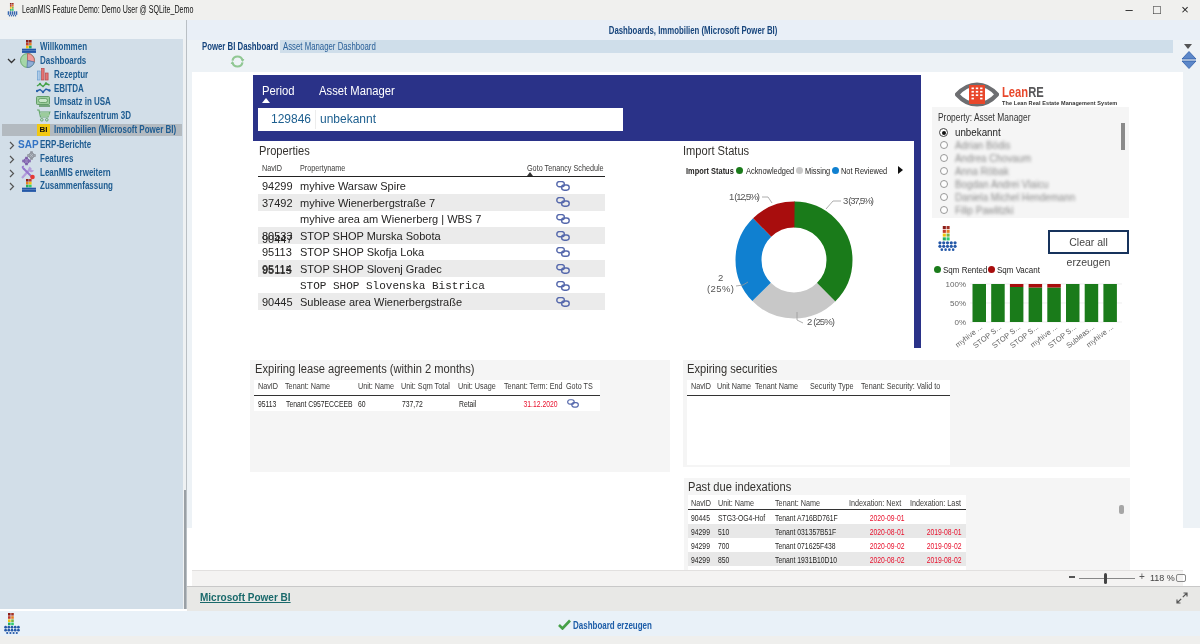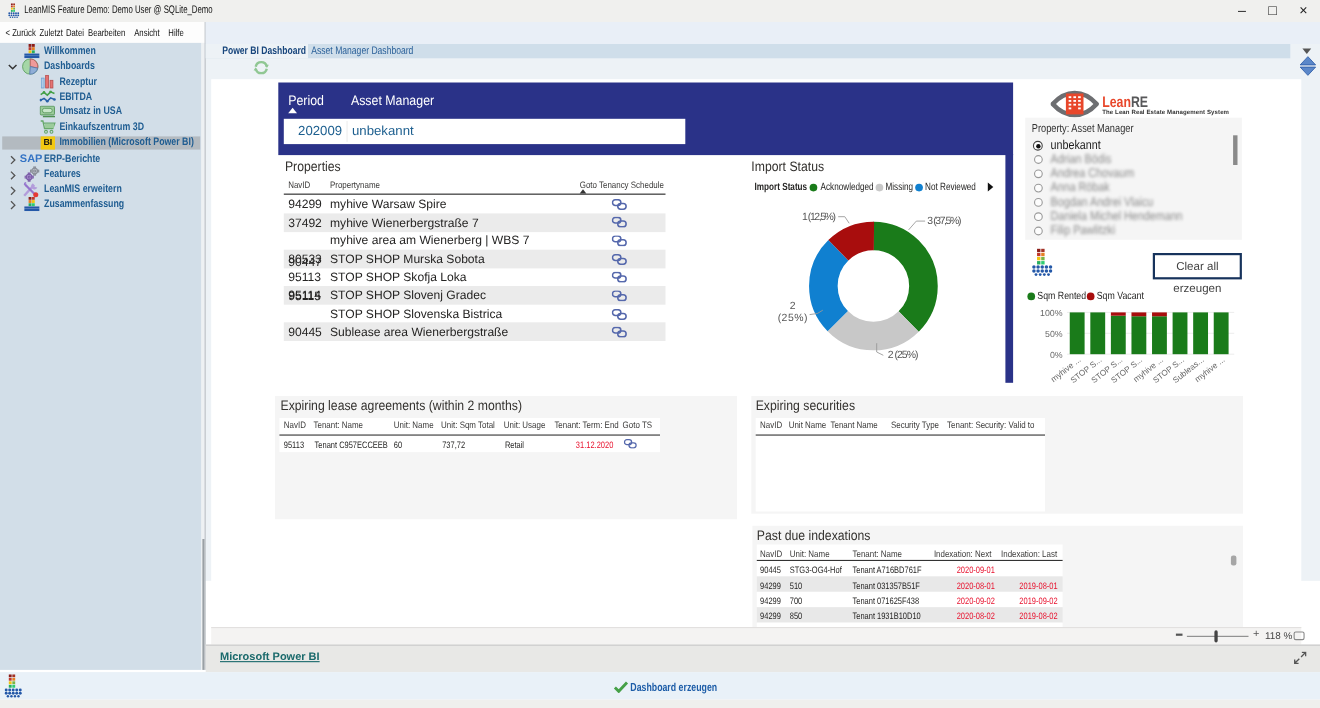--- a/index.html
+++ b/index.html
@@ -84,28 +84,20 @@
   <div class="abs" id="titlebar">
     <span class="ttxt">LeanMIS Feature Demo: Demo User @ SQLite_Demo</span>
   </div>
   <svg class="abs" style="left:7px;top:3px;" width="11" height="14" viewBox="0 0 16 22">
       <use href="#pixelicon"></use>
     </svg>
   <div class="winbtn" style="left:1115px;">–</div>
   <div class="winbtn" style="left:1143px;">□</div>
   <div class="winbtn" style="left:1171px;">×</div>
 
-  <div class="abs" id="menubar">
-    <span style="left:5px;">&lt; Zurück</span>
-    <span style="left:36px;">Zuletzt</span>
-    <span style="left:60px;">Datei</span>
-    <span style="left:80px;">Bearbeiten</span>
-    <span style="left:122px;">Ansicht</span>
-    <span style="left:153px;">Hilfe</span>
-  </div>
 
   <div class="abs" id="sidebar"></div>
   <div class="abs" id="sbsb"></div>
   <div class="abs" id="sbthumb"></div>
   <div class="abs" id="sbline"></div>
 
   <div class="abs" style="left:2px;top:124px;width:180px;height:12px;background:#b3bac0;"></div>
 
   <svg class="abs" style="left:7px;top:58px;" width="9" height="6" viewBox="0 0 9 6">
       <path d="M1 1 L4.5 4.5 L8 1" fill="none" stroke="#333" stroke-width="1.3"></path>
@@ -207,34 +199,35 @@
       <rect x="7" y="0" width="2.6" height="2.6" fill="#c0392b"></rect>
     <rect x="4" y="2.9" width="2.6" height="2.6" fill="#e67e22"></rect>
       <rect x="7" y="2.9" width="2.6" height="2.6" fill="#f1c40f"></rect>
     <rect x="4" y="5.8" width="2.6" height="2.6" fill="#27ae60"></rect>
       <rect x="7" y="5.8" width="2.6" height="2.6" fill="#2ecc71"></rect>
     <rect x="0" y="8.7" width="14" height="2" fill="#2458a8"></rect>
       <rect x="0" y="10.9" width="14" height="2" fill="#2458a8"></rect>
   </svg>
 
   <div class="abs" id="mainheader"></div>
+  <div class="abs" id="maintitle"><span>Dashboards, Immobilien (Microsoft Power BI)</span></div>
   <div class="abs" id="tabbar"></div>
   <div class="abs" id="tabactive"></div>
   <div class="abs tabtxt" style="left:202px; top:41px;">Power BI Dashboard</div>
   <div class="abs tabtxt" style="left:283px; top:41px; font-weight:normal; color:#2a6099;">Asset Manager Dashboard</div>
 
   <div class="abs" id="canvas"></div>
 
   <div class="abs" id="navyband"></div>
   <div class="abs" id="navybar"></div>
   <div class="abs" style="left:262px;top:84px;font-size:12.5px;color:#fff;transform:scaleX(0.9);transform-origin:0 50%;">Period</div>
   <div class="abs" style="left:319px;top:84px;font-size:12.5px;color:#fff;transform:scaleX(0.9);transform-origin:0 50%;white-space:nowrap;">Asset Manager</div>
   <div class="abs whiterow"></div>
   <div class="abs" style="left:315px;top:110px;width:1px;height:19px;background:#ededed;"></div>
-  <div class="abs" style="left:262px;top:112px;width:49px;text-align:right;font-size:12px;color:#1d5f8f;">202009</div>
+  <div class="abs" style="left:262px;top:112px;width:49px;text-align:right;font-size:12px;color:#1d5f8f;">129846</div>
   <div class="abs" style="left:320px;top:112px;font-size:12px;color:#1d5f8f;">unbekannt</div>
   <div class="abs" style="left:262px;top:98px;width:0;height:0;border-left:4.5px solid transparent;border-right:4.5px solid transparent;border-bottom:5px solid #fff;"></div>
 
   <svg class="abs" style="left:230px;top:54px;" width="15" height="15" viewBox="0 0 15 15">
     <path d="M2.5 6.6 A5.1 5.1 0 0 1 12.5 6.6" fill="none" stroke="#90c793" stroke-width="2.2"></path>
     <path d="M12.5 8.4 A5.1 5.1 0 0 1 2.5 8.4" fill="none" stroke="#90c793" stroke-width="2.2"></path>
     <path d="M10.9 4.9 L14.4 4.9 L12.65 7.9 Z" fill="#90c793"></path>
     <path d="M0.6 10.1 L4.1 10.1 L2.35 7.1 Z" fill="#90c793"></path>
   </svg>
 
@@ -261,21 +254,21 @@
     <div class="abs td" style="left:300px;top:197px;">myhive Wienerbergstraße 7</div>
   <div class="abs td" style="left:262px;top:213px;margin-top:20px;">90447</div>
     <div class="abs td" style="left:300px;top:213px;">myhive area am Wienerberg | WBS 7</div>
   <div class="abs td" style="left:262px;top:230px;">80533</div>
     <div class="abs td" style="left:300px;top:230px;">STOP SHOP Murska Sobota</div>
   <div class="abs td" style="left:262px;top:246px;">95113</div>
     <div class="abs td" style="left:300px;top:246px;">STOP SHOP Skofja Loka</div>
   <div class="abs td" style="left:262px;top:263px;">95114</div>
     <div class="abs td" style="left:300px;top:263px;">STOP SHOP Slovenj Gradec</div>
   <div class="abs td" style="left:262px;top:264px;">95115</div>
-    <div class="abs td" style="left:300px;top:280px;">STOP SHOP Slovenska Bistrica</div>
+    <div class="abs td" style="left:300px;top:280px;font-family:Liberation Mono, monospace;">STOP SHOP Slovenska Bistrica</div>
   <div class="abs td" style="left:262px;top:296px;">90445</div>
     <div class="abs td" style="left:300px;top:296px;">Sublease area Wienerbergstraße</div>
   <svg class="abs" style="left:556px;top:181px;" width="14" height="10" viewBox="0 0 14 10">
       <use href="#chain"></use>
     </svg>
   <svg class="abs" style="left:556px;top:197px;" width="14" height="10" viewBox="0 0 14 10">
       <use href="#chain"></use>
     </svg>
   <svg class="abs" style="left:556px;top:214px;" width="14" height="10" viewBox="0 0 14 10">
       <use href="#chain"></use>

